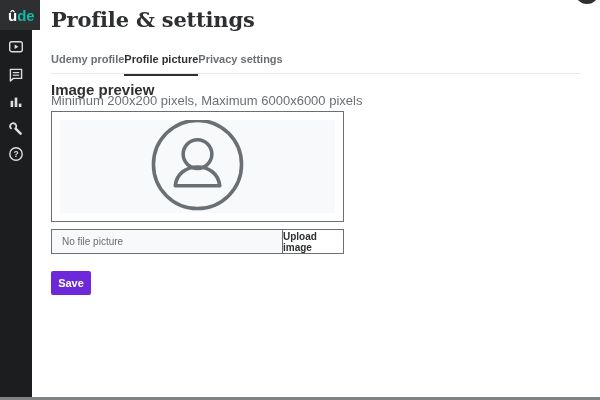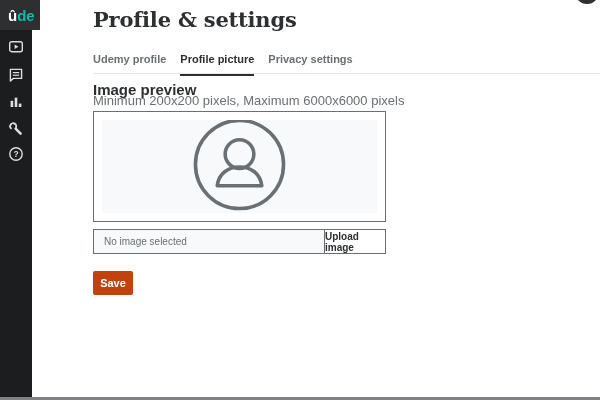--- a/index.html
+++ b/index.html
@@ -11,43 +11,43 @@
   .sidebar { position: absolute; left: 0; top: 0; width: 32px; height: 400px; background: #1c1d1f; z-index: 5; }
   .logo-header { position: absolute; left: 0; top: 0; width: 40px; height: 30px; background: #2d2f31; z-index: 6;
                  display: flex; align-items: center; padding-left: 8px; overflow: hidden; white-space: nowrap;
                  font-weight: bold; font-size: 15px; letter-spacing: 0; cursor: pointer; }
   .logo-header .lp { color: #ffffff; }
   .logo-header .lc { color: #14b8a6; }
   .nav-icon { position: absolute; left: 0; width: 32px; height: 18px; display: flex; align-items: center; justify-content: center; cursor: pointer; }
   .nav-icon svg { display: block; }
 
   
-  .content { position: absolute; left: 32px; top: 0; right: 0; bottom: 0; background: #fff; margin-left: 42px; }
+  .content { position: absolute; left: 32px; top: 0; right: 0; bottom: 0; background: #fff; }
   .page-title { position: absolute; left: 19px; top: 7px; font-family: "DejaVu Serif", "Liberation Serif", serif;
                 font-weight: bold; font-size: 21px; color: #2d2f31; letter-spacing: -0.2px; }
 
-  .tabs { position: absolute; left: 19px; top: 53px; display: flex; gap: 14px; text-align: center; }
+  .tabs { position: absolute; left: 19px; top: 53px; display: flex; gap: 0; text-align: center; }
   .tab { font-size: 11px; font-weight: bold; color: #6a6f73; padding-bottom: 9px; cursor: pointer; border-bottom: 2px solid transparent; }
   .tab.active { color: #2d2f31; border-bottom-color: #2d2f31; }
   .tab-divider { position: absolute; left: 19px; top: 73px; width: 529px; height: 1px; background: #e6e8ea; }
 
   .section-label { position: absolute; left: 19px; top: 81px; font-size: 15px; font-weight: bold; color: #2d2f31; }
   .section-hint { position: absolute; left: 19px; top: 93px; font-size: 13px; color: #6a6f73; }
 
   .preview-box { position: absolute; left: 19px; top: 111px; width: 293px; height: 111px;
                  border: 1px solid #6a6f73; background: #fff; padding: 8px; }
   .preview-inner { width: 100%; height: 100%; background: #f7f9fa; display: flex; align-items: center; justify-content: center; overflow: hidden; }
 
   .file-row { position: absolute; left: 19px; top: 229px; width: 293px; height: 25px;
               border: 1px solid #6a6f73; display: flex; background: #fff; }
   .file-status { flex: 1; background: #f7f9fa; font-size: 10px; color: #6a6f73; display: flex; align-items: center; padding-left: 10px; cursor: default; }
   .upload-btn { width: 61px; border-left: 1px solid #6a6f73; background: #fff; font-size: 10px; font-weight: bold; color: #2d2f31;
                 display: flex; align-items: center; justify-content: center; cursor: pointer; }
 
-  .save-btn { position: absolute; left: 19px; top: 271px; width: 40px; height: 24px; background: #c2410c; border: none;
+  .save-btn { position: absolute; left: 19px; top: 271px; width: 40px; height: 24px; background: #6d28d9; border: none;
               color: #ffffff; font-size: 11px; font-weight: bold; font-family: inherit; border-radius: 2px; cursor: pointer;
               display: flex; align-items: center; justify-content: center; }
 
   .user-avatar { position: absolute; left: 575px; top: -20px; width: 24px; height: 24px; border-radius: 50%; background: #2d2f31; z-index: 7; cursor: pointer; }
   .footer-bar { position: absolute; left: 0; bottom: 0; width: 600px; height: 3px; background: #808385; z-index: 8; }
 </style>
 </head>
 <body>
 
 <div class="screen">
@@ -121,21 +121,21 @@
           <svg width="95" height="95" viewBox="0 0 96 96">
             <circle cx="48" cy="48" r="44.5" fill="none" stroke="#6a6f73" stroke-width="3.6"></circle>
             <circle cx="48" cy="37.5" r="14.5" fill="none" stroke="#6a6f73" stroke-width="3.6"></circle>
             <path d="M25.5 69.5 C27 57 36.5 50.5 48 50.5 C59.5 50.5 69 57 70.5 69.5 L25.5 69.5 Z" fill="none" stroke="#6a6f73" stroke-width="3.6" stroke-linejoin="round"></path>
           </svg>
         </span>
       </div>
     </div>
 
     <div class="file-row">
-      <div class="file-status">No image selected</div>
+      <div class="file-status">No file picture</div>
       <div class="upload-btn">Upload image</div>
     </div>
 
     <button class="save-btn">Save</button>
   </main>
 
   <div class="user-avatar"></div>
 
   <div class="footer-bar"></div>
 </div>

